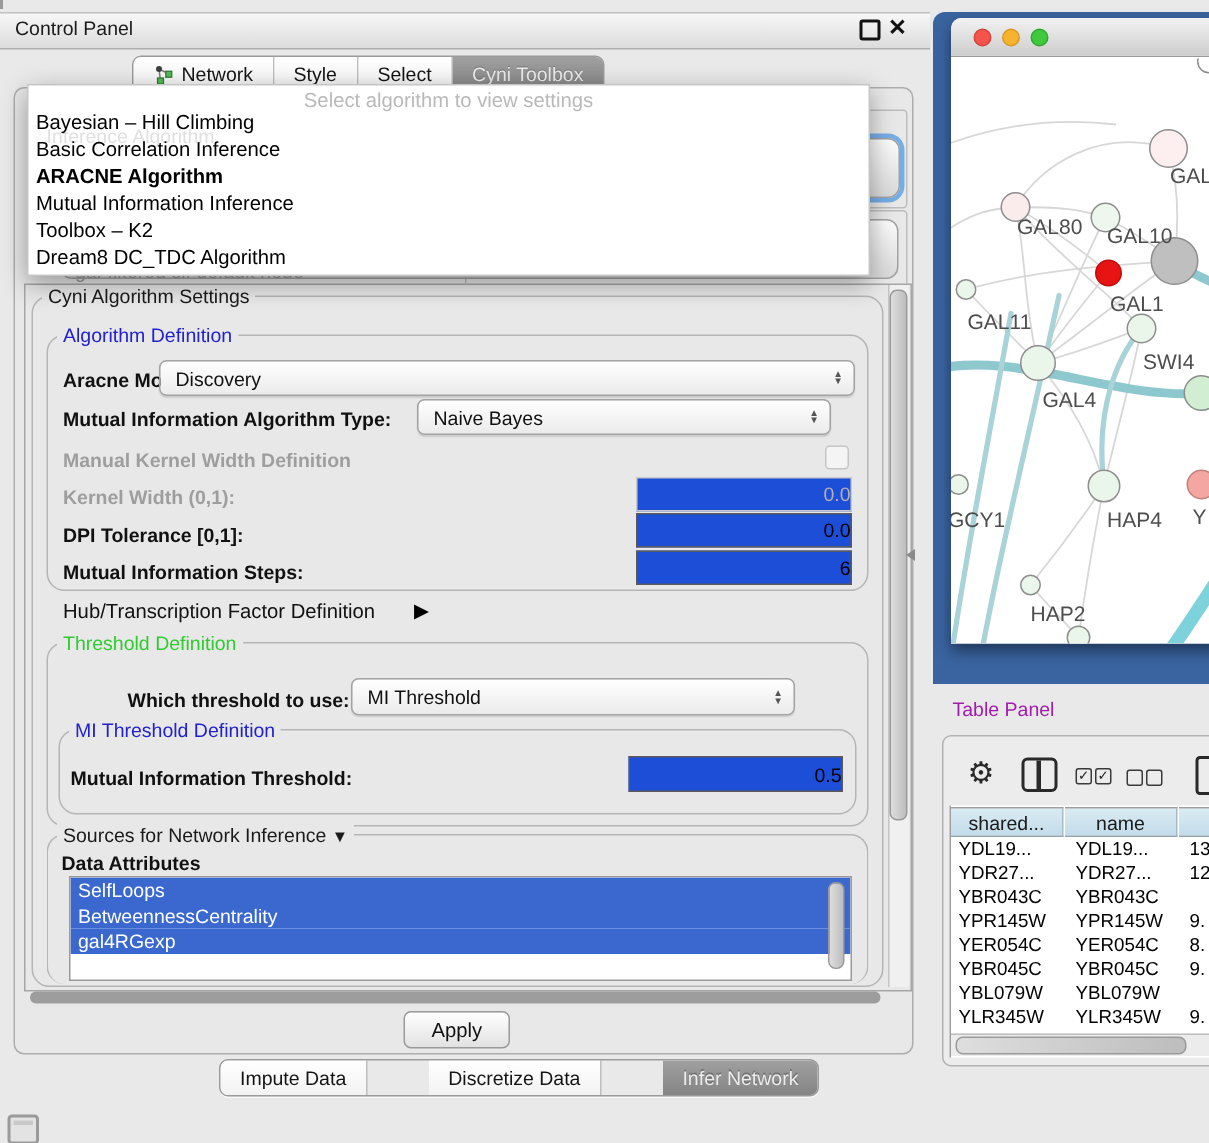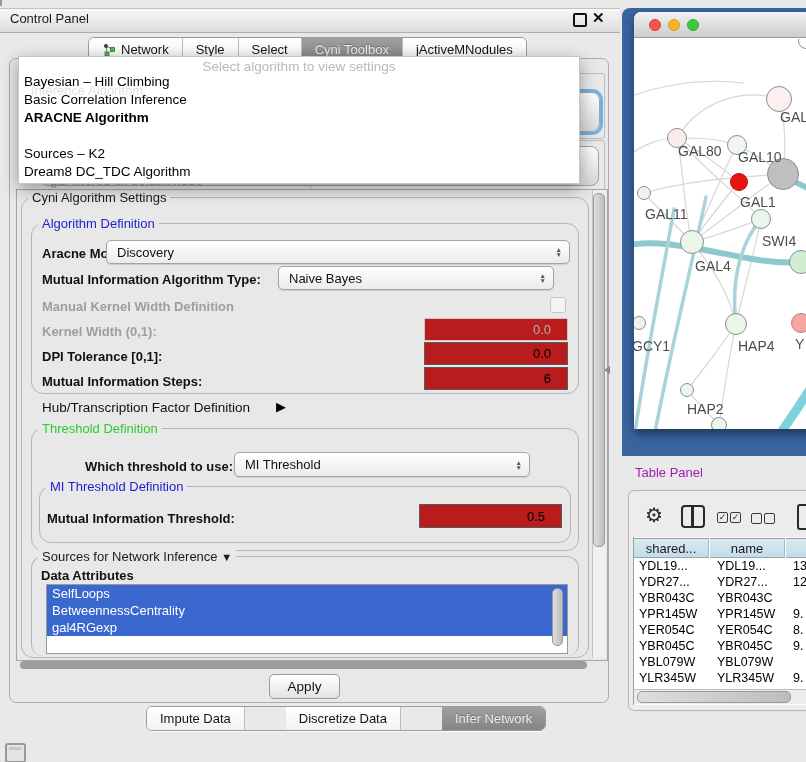--- a/index.html
+++ b/index.html
@@ -46,22 +46,22 @@
   .gtitle.blue{color:#2121d2;}
   .gtitle.green{color:#2ecc2e;}
   .lbl{position:absolute;font-size:13px;font-weight:bold;color:#111;white-space:nowrap;}
   .lbl.dis{color:#9e9e9e;}
   .lbl.norm{font-weight:normal;}
 
   .combo{position:absolute;border:1px solid #a3a3a3;border-radius:5px;background:linear-gradient(#ffffff,#ebebeb);
          box-shadow:0 1px 1px rgba(0,0,0,.12);font-size:13px;color:#111;display:flex;align-items:center;padding-left:10px;box-sizing:border-box;}
   .combo .arrows{position:absolute;right:7px;top:0;bottom:0;display:flex;flex-direction:column;justify-content:center;color:#555;font-size:6.5px;line-height:5px;}
 
-  .tf{position:absolute;background:#b91c1c;font-size:13px;display:flex;align-items:center;justify-content:flex-end;
-      padding:0 16px;box-sizing:border-box;}
+  .tf{position:absolute;background:#1d4ed8;font-size:13px;display:flex;align-items:center;justify-content:flex-end;
+      padding:0 0;box-sizing:border-box;}
   .tf.en{border:1px solid #5a5a5a;color:#000;}
   .tf.dis{border:1px solid #c9c9c9;color:#b2b2b2;}
   .chk{position:absolute;width:14px;height:14px;border:1px solid #c6c6c6;border-radius:3px;background:#f4f4f4;}
 
   .listbox{position:absolute;background:#fff;border:1px solid #9a9a9a;overflow:hidden;}
   .li{height:17px;line-height:17px;font-size:13px;color:#fff;background:#3a68cf;padding-left:5px;white-space:nowrap;}
   .sb-v{position:absolute;background:#f0f0f0;border-left:1px solid #c4c4c4;}
   .sb-thumb{position:absolute;border:1px solid #9a9a9a;border-radius:5px;background:linear-gradient(90deg,#dedede,#bdbdbd);}
   .sb-h-thumb{position:absolute;border-radius:4.5px;background:#9d9d9d;}
 
@@ -120,41 +120,39 @@
     </div>
     <div class="s">
         <span>Style</span>
       </div>
     <div class="s">
         <span>Select</span>
       </div>
     <div class="s sel">
         <span>Cyni Toolbox</span>
       </div>
-    <div class="s">
-        <span>jActiveMNodules</span>
-      </div>
   </div>
 
   <div class="abs cp-panel"></div>
 
   <div class="abs ghost-grp" style="left:310px;top:73px;width:293px;height:64px;"></div>
   <div class="abs ghost-grp" style="left:310px;top:140px;width:293px;height:50px;"></div>
   <div class="abs ghost-combo focus" style="left:380px;top:92px;width:218px;height:38px;"></div>
   <div class="abs ghost-combo" style="left:40px;top:146px;width:557px;height:38px;">
     <div class="ghost-text" style="position:absolute;left:9px;top:26px;">gal-filtered sif default node</div>
   </div>
 
   <div class="abs popup">
     <div class="ph">Select algorithm to view settings</div>
     <div class="ghost-in" style="left:12px;top:26px;">Inference Algorithm</div>
     <div class="it" style="top:16px;">Bayesian – Hill Climbing</div>
     <div class="it" style="top:34px;">Basic Correlation Inference</div>
     <div class="it b" style="top:52px;">ARACNE Algorithm</div>
-    <div class="it" style="top:88px;">Sources – K2</div>
+    <div class="it" style="top:70px;">Mutual Information Inference</div>
+    <div class="it" style="top:88px;">Toolbox – K2</div>
     <div class="it" style="top:106px;">Dream8 DC_TDC Algorithm</div>
   </div>
 
   <div class="abs scrollpane"></div>
 
   <div class="abs grp" style="left:21px;top:197px;width:566px;height:459px;">
     <div class="gtitle">Cyni Algorithm Settings</div>
   </div>
 
   <div class="abs grp" style="left:31px;top:223px;width:546px;height:169px;">

